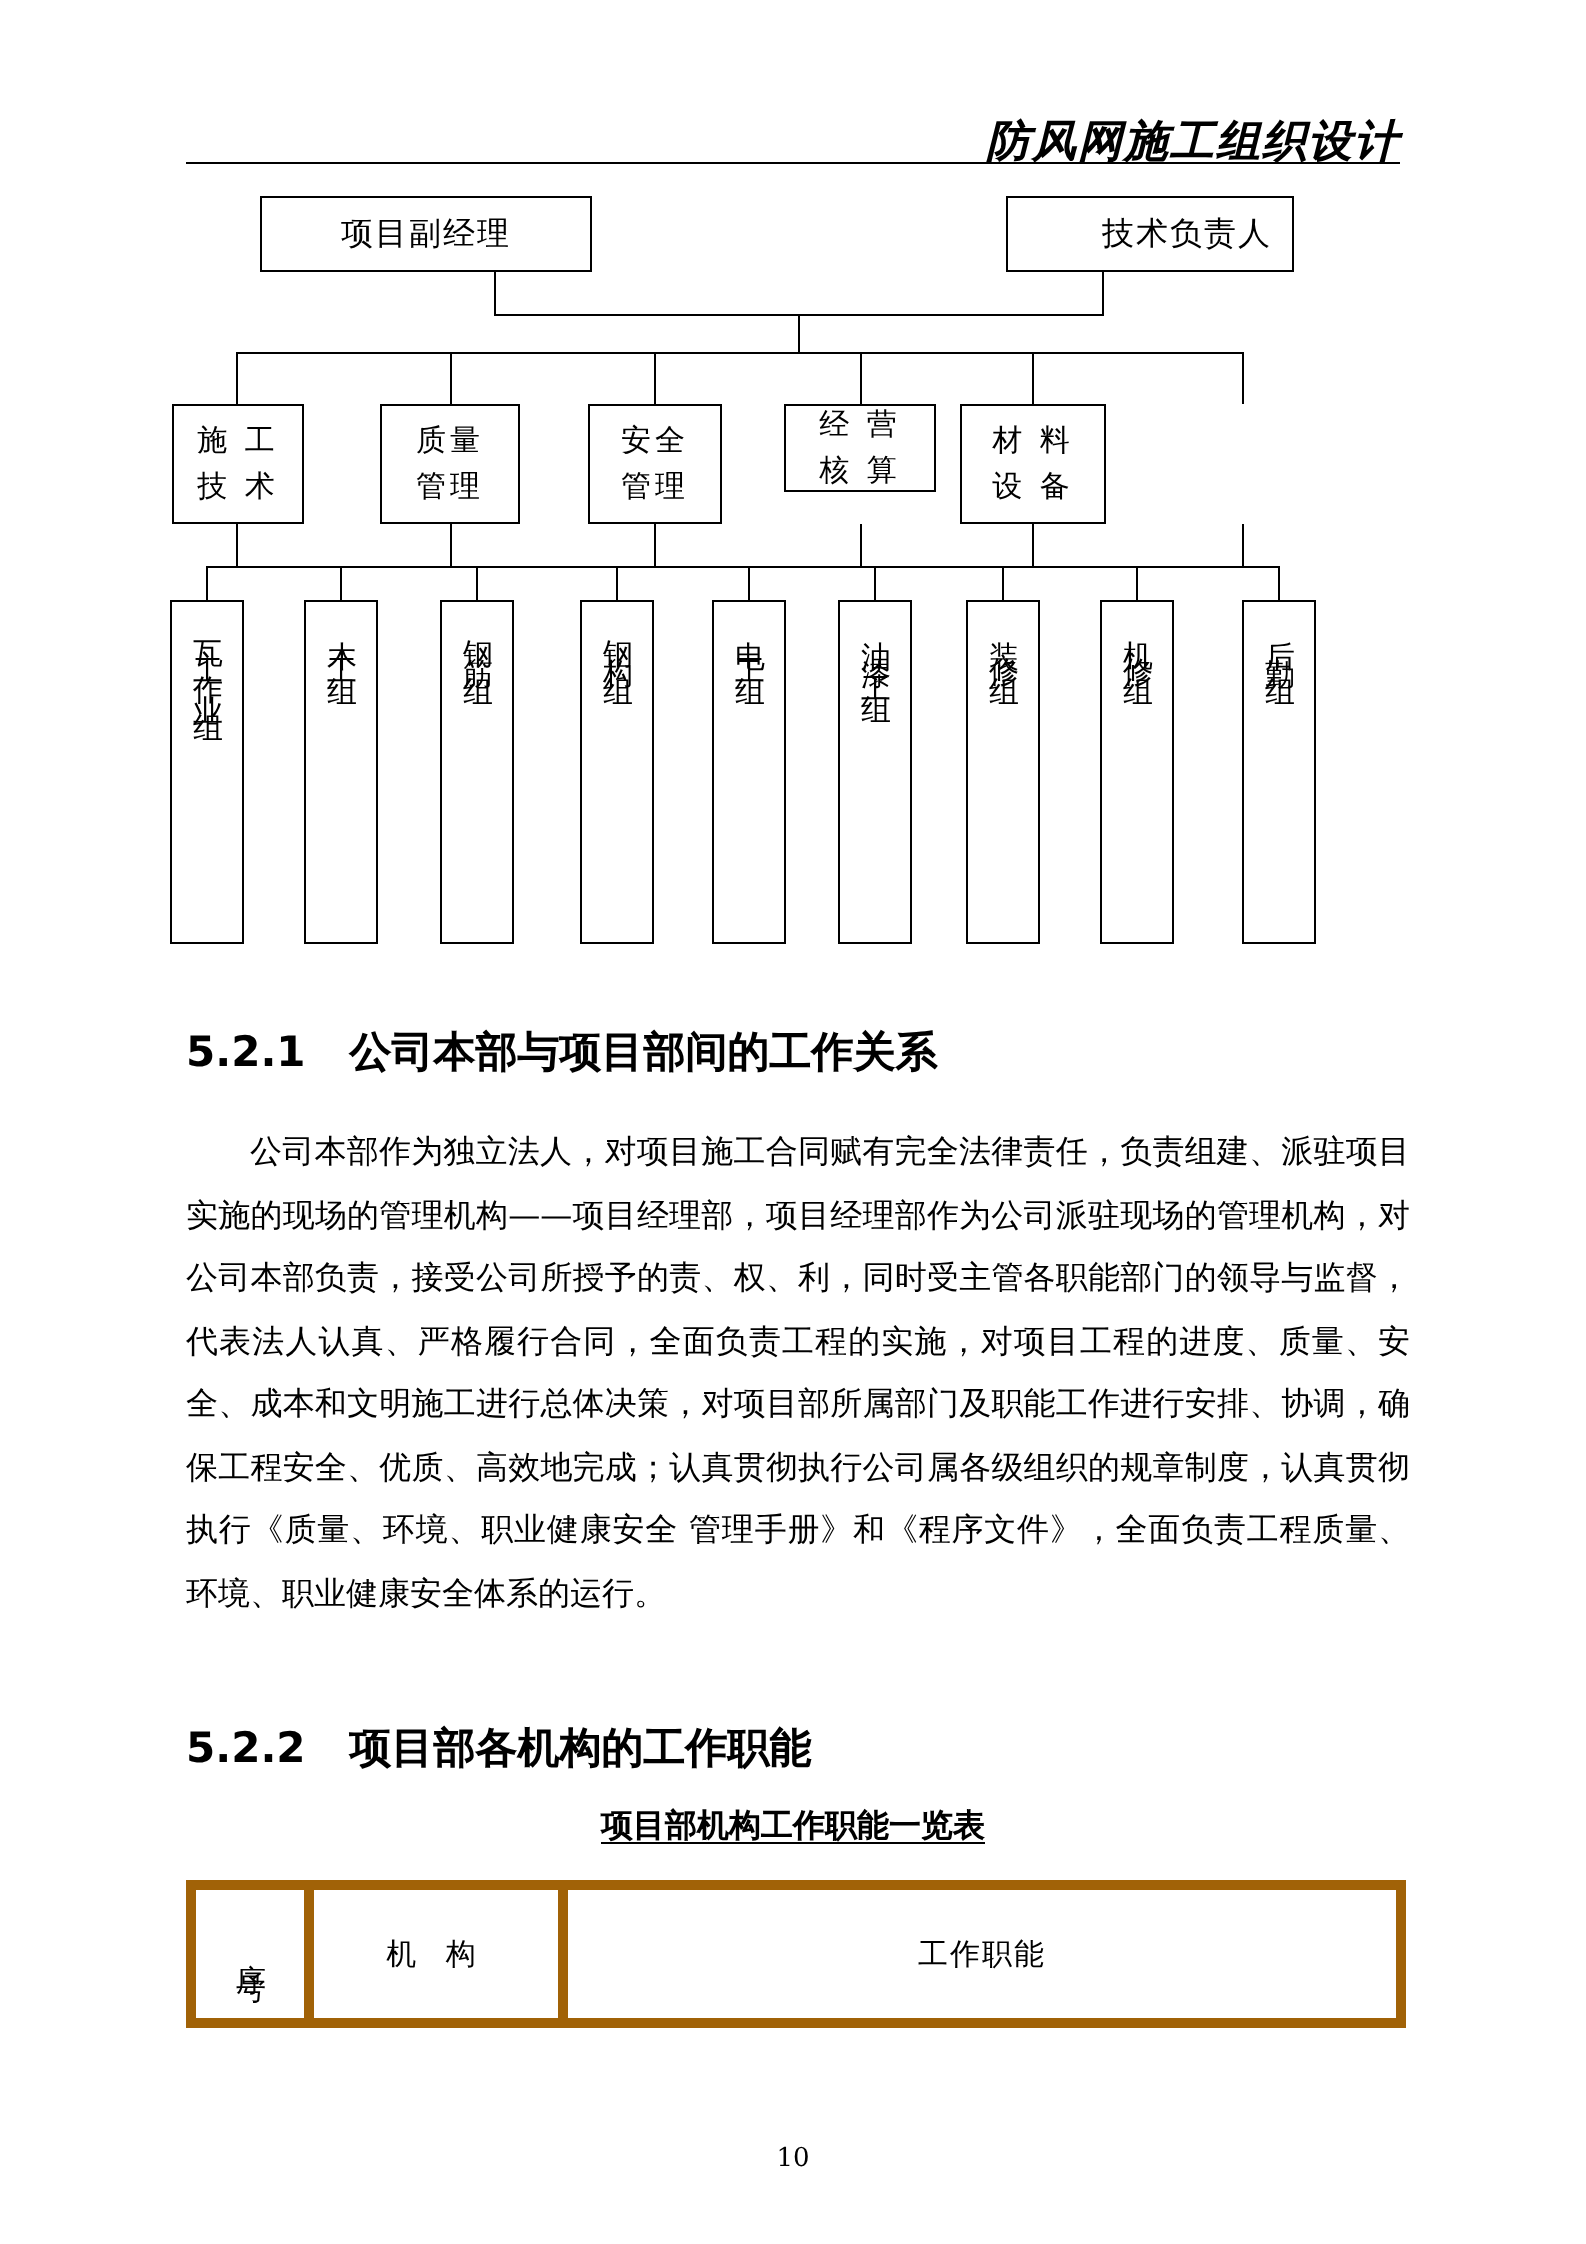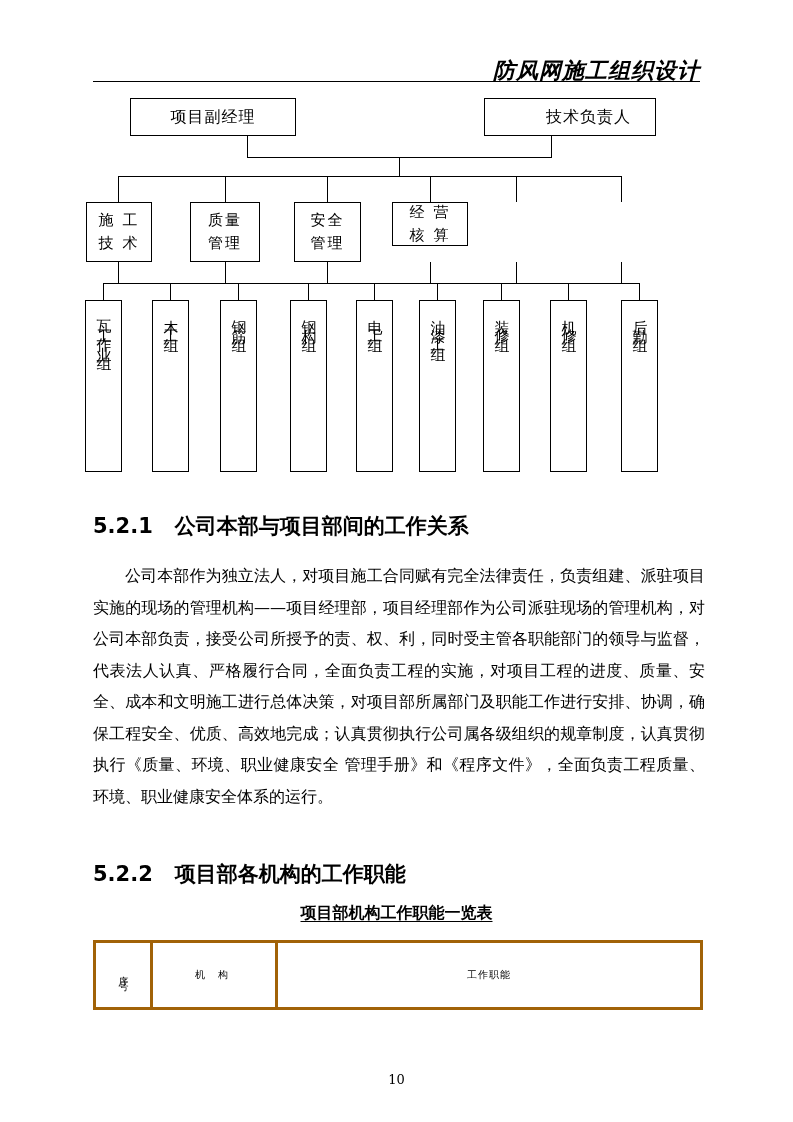--- a/index.html
+++ b/index.html
@@ -125,26 +125,26 @@
   
   #functable {
     position: absolute;
     left: 93px;
     top: 940px;
     width: 610px;
     border-collapse: collapse;
     table-layout: fixed;
   }
   #functable td {
-    border: 3px solid #a16207;
+    border: 5px solid #a16207;
     height: 62px;
     text-align: center;
     vertical-align: middle;
     font-family: "DejaVu Serif", "Liberation Serif", serif;
-    font-size: 10px;
+    font-size: 15px;
   }
   td.col-seq { width: 52px; }
   td.col-org { width: 120px; letter-spacing: 5px; }
   td.col-fun { width: auto; letter-spacing: 1px; }
   .vtext {
     writing-mode: vertical-rl;
     text-orientation: upright;
     letter-spacing: 6px;
     line-height: 1;
     display: inline-block;
@@ -167,21 +167,21 @@
 <div id="page">
 
   <div class="header-title">防风网施工组织设计</div>
   <div class="header-rule"></div>
 
   <div id="orgchart">
 
     <div class="obox r1" style="left:130px; top:98px; width:166px; height:38px;">
       <span class="lbl">项目副经理</span>
     </div>
-    <div class="obox r1" style="left:484px; top:98px; width:172px; height:38px;padding-left:37px;">
+    <div class="obox r1" style="left:503px; top:98px; width:144px; height:38px;padding-left:37px;">
       <span class="lbl">技术负责人</span>
     </div>
 
     <div class="line v" style="left:247px; top:136px; height:22px;"></div>
     <div class="line v" style="left:551px; top:136px; height:22px;"></div>
     <div class="line h" style="left:247px; top:157px; width:305px;"></div>
     <div class="line v" style="left:399px; top:157px; height:19px;"></div>
 
     <div class="line h" style="left:118px; top:176px; width:503px;"></div>
     <div class="line v" style="left:118px; top:176px; height:26px;"></div>
@@ -199,20 +199,24 @@
       <span class="lbl">质量
 管理</span>
     </div>
     <div class="obox r2" style="left:294px; top:202px; width:67px; height:60px;">
       <span class="lbl">安全
 管理</span>
     </div>
     <div class="obox r2" style="left:392px; top:202px; width:76px; height:44px;">
       <span class="lbl">经 营
 核 算</span>
+    </div>
+    <div class="obox r2" style="left:480px; top:202px; width:73px; height:60px;">
+      <span class="lbl">材 料
+设 备</span>
     </div>
 
     <div class="line v" style="left:118px; top:262px; height:21px;"></div>
     <div class="line v" style="left:225px; top:262px; height:21px;"></div>
     <div class="line v" style="left:327px; top:262px; height:21px;"></div>
     <div class="line v" style="left:430px; top:262px; height:21px;"></div>
     <div class="line v" style="left:516px; top:262px; height:21px;"></div>
     <div class="line v" style="left:621px; top:262px; height:21px;"></div>
 
     <div class="line h" style="left:103px; top:283px; width:537px;"></div>

